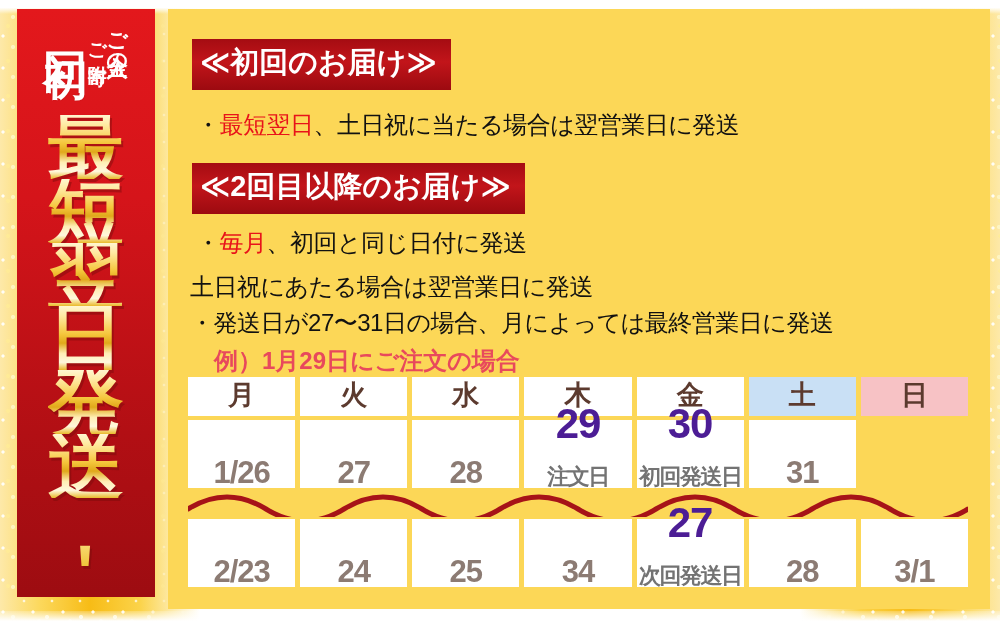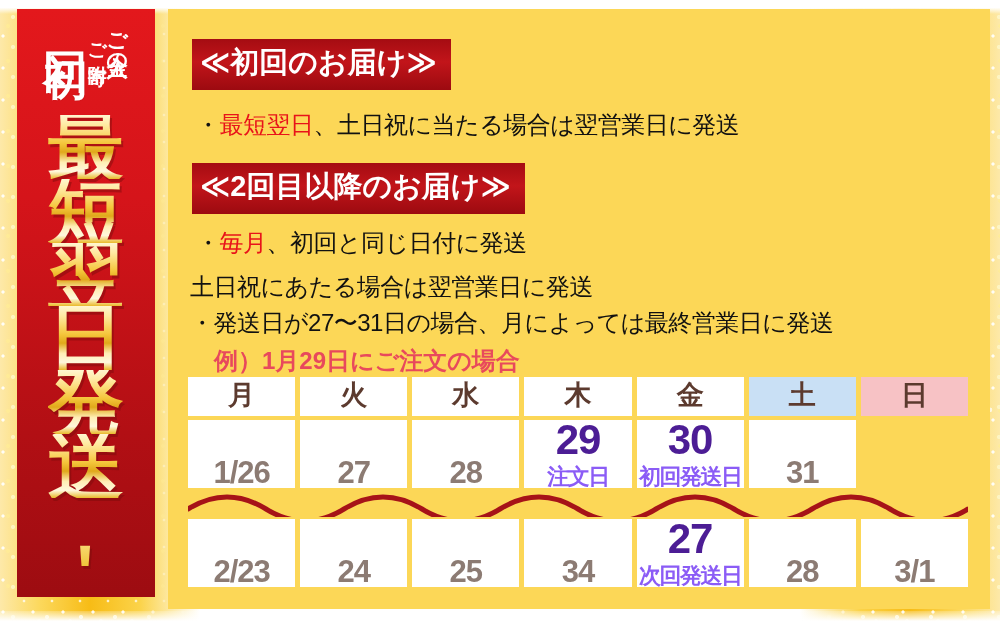--- a/index.html
+++ b/index.html
@@ -133,21 +133,21 @@
   }
   .hcell.sat{background:#c9e0f5;}
   .hcell.sun{background:#f7c2c5;}
 
   .dcell{
     background:#ffffff;height:68px;display:flex;flex-direction:column;
     align-items:center;justify-content:flex-end;line-height:1;
   }
   .dnum{color:#8c7b73;font-weight:bold;font-size:31px;letter-spacing:-1px;}
   .dcell.mark .dnum{color:#4c1d95;font-size:42px;}
-  .dlabel{color:#8b5cf6;font-weight:bold;font-size:22px;margin-top:5px;letter-spacing:-1.5px;white-space:nowrap;}
+  .dlabel{color:#737373;font-weight:bold;font-size:22px;margin-top:21px;letter-spacing:-1.5px;white-space:nowrap;}
 
   .wave{width:780px;height:26px;display:block;margin:3px 0 2px 0;}
 </style>
 </head>
 <body>
 
 <div id="stage">
 
   <div class="bg-gold"></div>
   <div class="bg-sparkle"></div>

